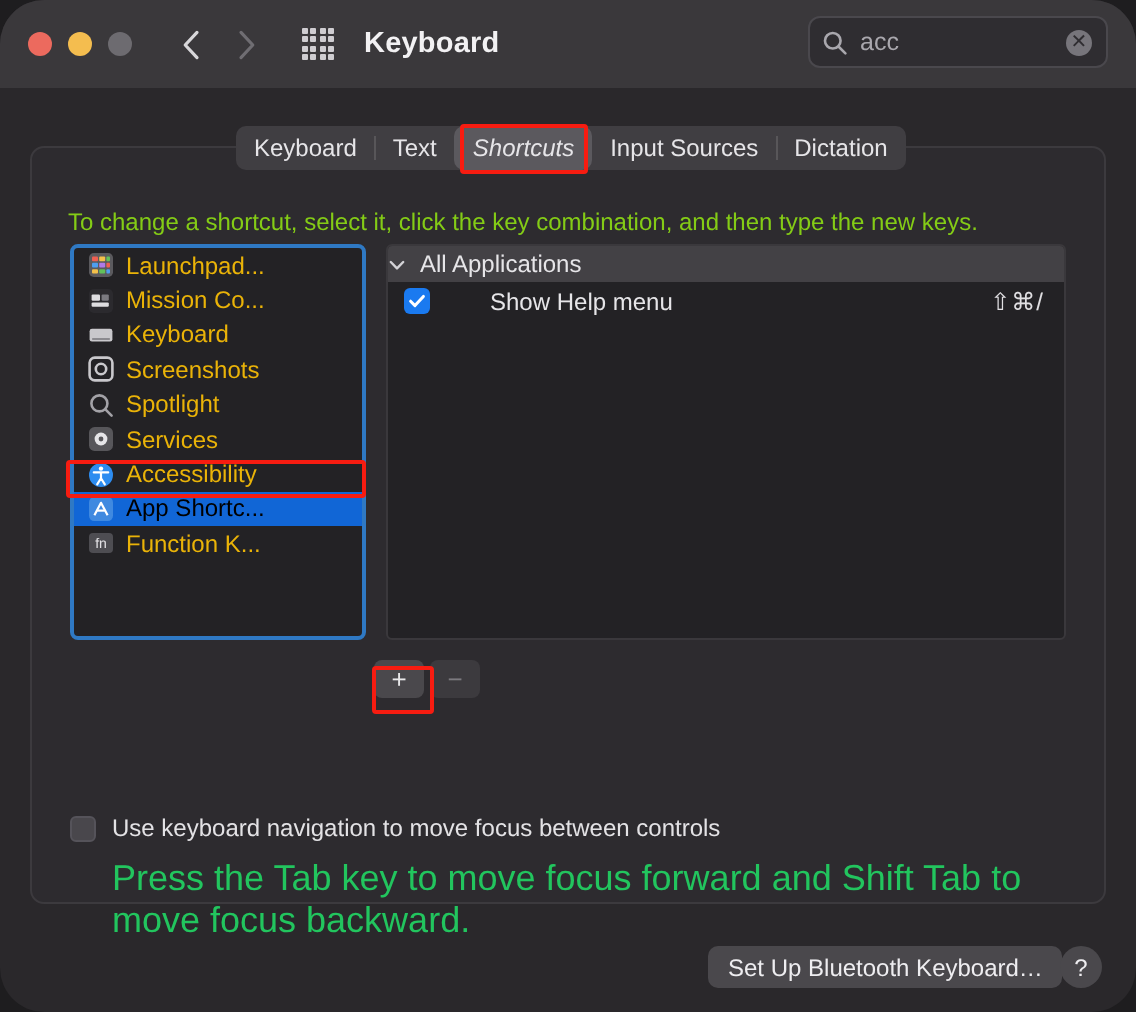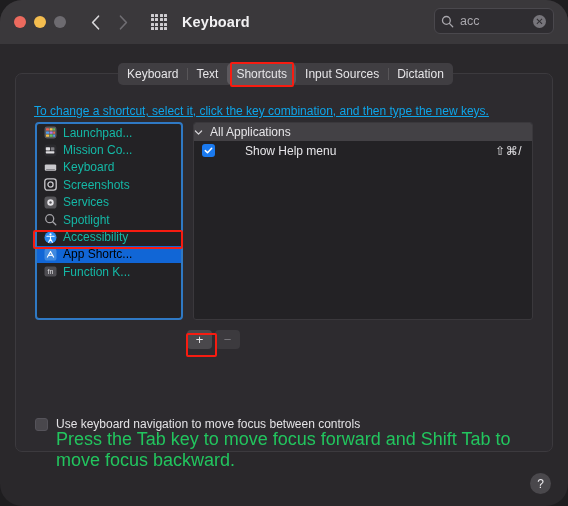--- a/index.html
+++ b/index.html
@@ -79,21 +79,21 @@
     margin-left: 14px;
     font-size: 14.5px;
     font-weight: bold;
     color: #f2f1f3;
     letter-spacing: .1px;
   }
 
   .search {
     position: absolute;
     right: 14px; top: 8px;
-    width: 120px; height: 26px;
+    width: 150px; height: 26px;
     background: #2f2d31;
     border: 1px solid #4a484d;
     border-radius: 6px;
     display: flex;
     align-items: center;
     box-sizing: border-box;
   }
   .search .mag {
     margin-left: 6px;
     width: 13px; height: 13px;
@@ -141,62 +141,62 @@
   .tab + .tab::before {
     content: "";
     position: absolute;
     left: 0; top: 5px; bottom: 5px;
     width: 1px;
     background: #585659;
   }
   .tab.active {
     background: #5b595e;
     box-shadow: 0 0 0 1px #55535800;
+    font-style: italic;
   }
   .tab.active::before, .tab.active + .tab::before { display: none; }
 
   
   .panel {
     position: absolute;
     left: 15px; top: 73px;
     width: 538px;
     height: 379px;
     background: #2d2b2f;
     border: 1px solid #3c3a3e;
     border-radius: 7px;
     box-sizing: border-box;
   }
 
   .hint {
     position: absolute;
     left: 18px; top: 30px;
     font-size: 12px;
-    color: #0ea5e9;
-    text-decoration: underline;
+    color: #84cc16;
   }
 
   
   .sidebar {
     position: absolute;
     left: 19px; top: 48px;
     width: 148px;
     height: 198px;
     background: #232225;
     border: 2px solid #2f79c4;
     border-radius: 4px;
     box-sizing: border-box;
     overflow: hidden;
   }
   .side-row {
     height: 17.4px;
     display: flex;
     align-items: center;
     padding-left: 7px;
     font-size: 12px;
-    color: #14b8a6;
+    color: #eab308;
     white-space: nowrap;
   }
   .side-row.selected {
     background: #1166d6;
     color: #000000;
   }
   .side-icon {
     width: 13px; height: 13px;
     margin-right: 6px;
     flex: 0 0 auto;
@@ -281,21 +281,20 @@
     pointer-events: none;
     z-index: 20;
   }
 
   
   .kbnav {
     position: absolute;
     left: 19px; top: 333px;
     display: flex;
     align-items: center;
-    margin-top: 10px;
   }
   .chk-empty {
     width: 13px; height: 13px;
     border-radius: 3px;
     background: #49474c;
     border: 1px solid #55535a;
     box-sizing: border-box;
     flex: 0 0 auto;
   }
   .kbnav-label {
@@ -436,33 +435,33 @@
       <div class="side-row">
         <svg class="side-icon" viewBox="0 0 13 13">
           <rect x="0.8" y="0.8" width="11.4" height="11.4" rx="2.6" fill="none" stroke="#c9c8cc" stroke-width="1.3"></rect>
           <circle cx="6.5" cy="6.5" r="2.6" fill="none" stroke="#c9c8cc" stroke-width="1.3"></circle>
         </svg>
         <span>Screenshots</span>
       </div>
 
       <div class="side-row">
         <svg class="side-icon" viewBox="0 0 13 13">
+          <circle cx="5.7" cy="5.7" r="4" fill="none" stroke="#a3a2a7" stroke-width="1.3"></circle>
+          <line x1="8.7" y1="8.7" x2="11.8" y2="11.8" stroke="#a3a2a7" stroke-width="1.3" stroke-linecap="round"></line>
+        </svg>
+        <span>Spotlight</span>
+      </div>
+
+      <div class="side-row">
+        <svg class="side-icon" viewBox="0 0 13 13">
           <rect x="0.5" y="0.5" width="12" height="12" rx="2.8" fill="#57565a"></rect>
           <circle cx="6.5" cy="6.5" r="3.2" fill="#e6e5e8"></circle>
           <circle cx="6.5" cy="6.5" r="1.2" fill="#57565a"></circle>
         </svg>
         <span>Services</span>
-      </div>
-
-      <div class="side-row">
-        <svg class="side-icon" viewBox="0 0 13 13">
-          <circle cx="5.7" cy="5.7" r="4" fill="none" stroke="#a3a2a7" stroke-width="1.3"></circle>
-          <line x1="8.7" y1="8.7" x2="11.8" y2="11.8" stroke="#a3a2a7" stroke-width="1.3" stroke-linecap="round"></line>
-        </svg>
-        <span>Spotlight</span>
       </div>
 
       <div class="side-row">
         <svg class="side-icon" viewBox="0 0 13 13">
           <circle cx="6.5" cy="6.5" r="6" fill="#2d8cf0"></circle>
           <circle cx="6.5" cy="3.3" r="1.1" fill="#ffffff"></circle>
           <path d="M2.9 5.2 H10.1 M6.5 5.2 V8.1 M6.5 8.1 L4.6 11.2 M6.5 8.1 L8.4 11.2" stroke="#ffffff" stroke-width="1.1" stroke-linecap="round" fill="none"></path>
         </svg>
         <span>Accessibility</span>
       </div>
@@ -519,19 +518,20 @@
   </div>
 
   <div class="tabbar">
     <div class="tab">Keyboard</div>
     <div class="tab">Text</div>
     <div class="tab active">Shortcuts</div>
     <div class="tab">Input Sources</div>
     <div class="tab">Dictation</div>
   </div>
 
+  <div class="bt-btn">Set Up Bluetooth Keyboard…</div>
   <div class="help-btn">?</div>
 
   <div class="redbox" style="left:230px; top:62px; width:64px; height:25px;"></div>
   <div class="redbox" style="left:33px; top:230px; width:150px; height:19px;"></div>
   <div class="redbox" style="left:186px; top:333px; width:31px; height:24px;"></div>
 
 </div>
 
 </body></html>

